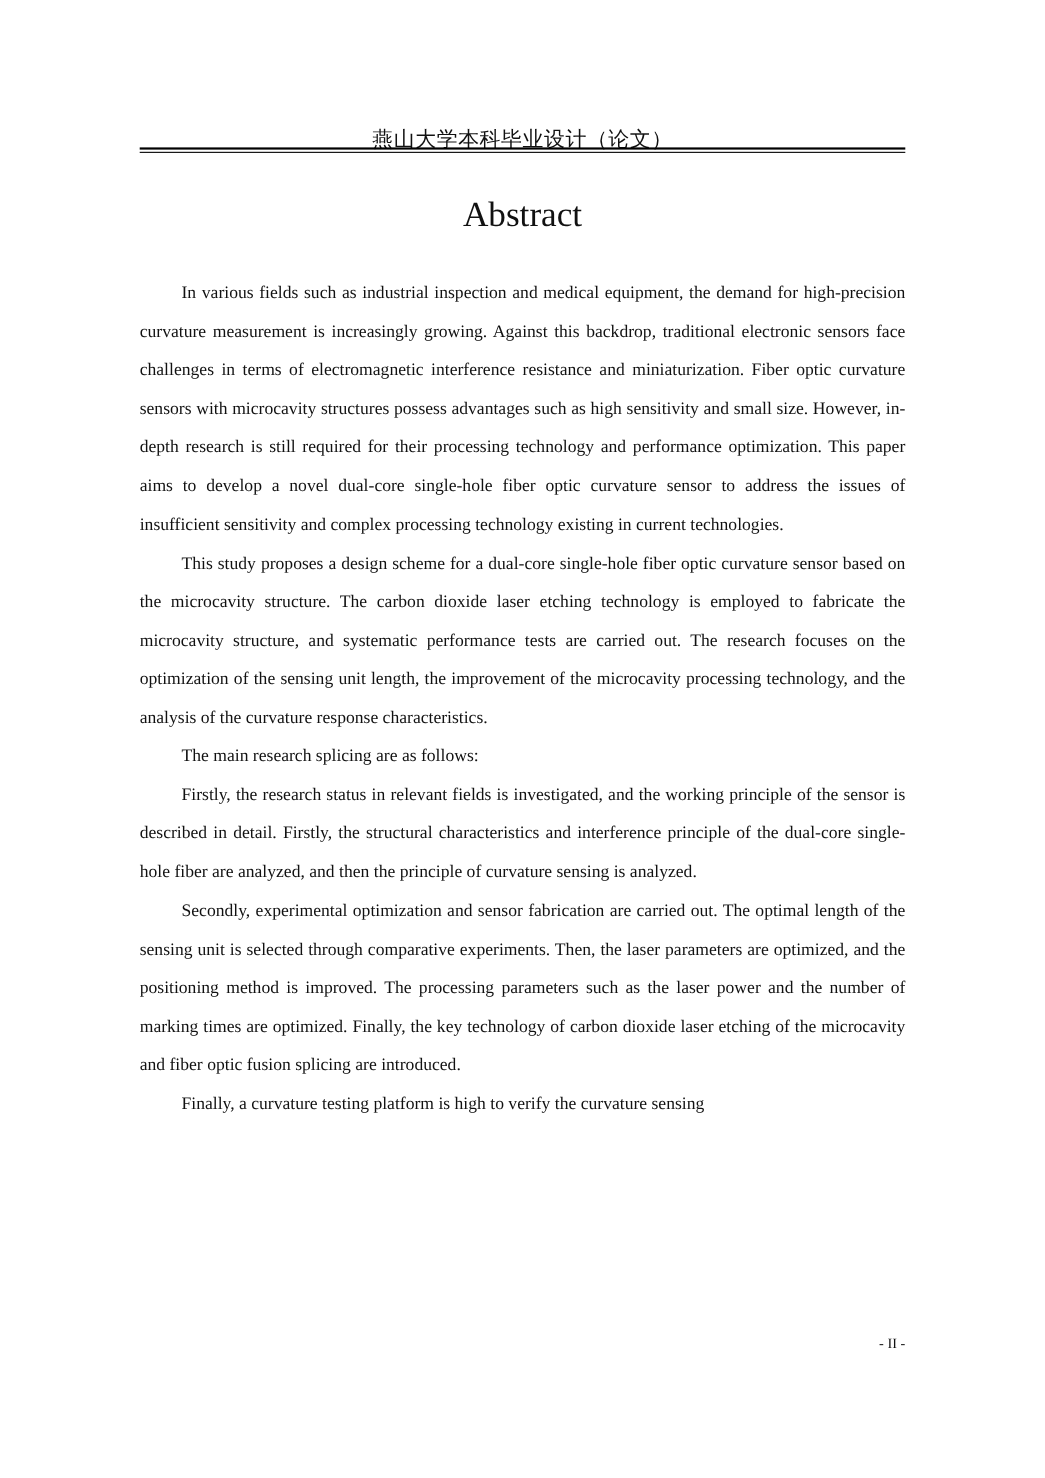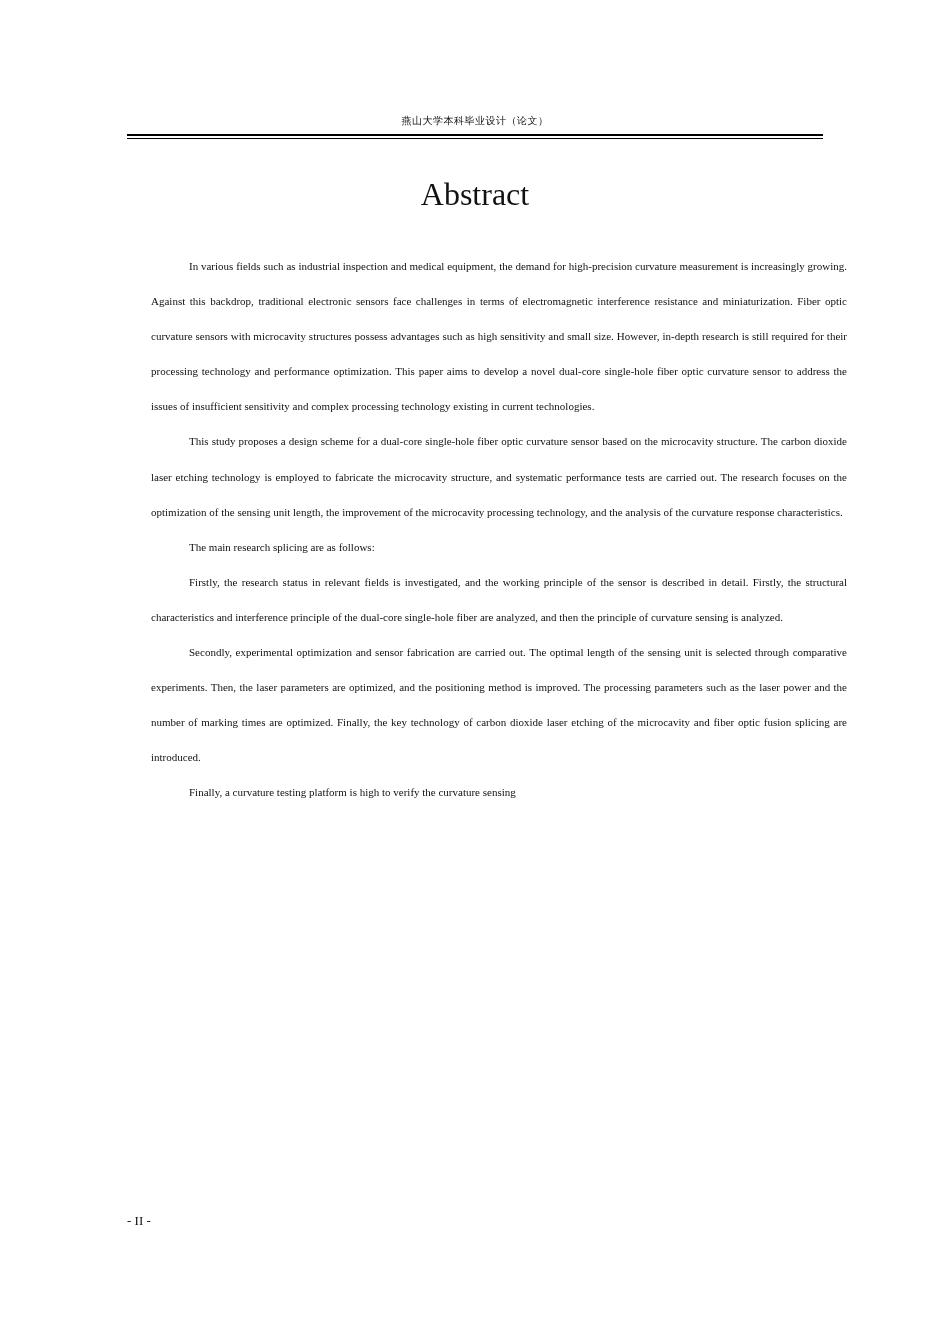--- a/index.html
+++ b/index.html
@@ -1,23 +1,23 @@
 <!DOCTYPE html>
 <html><head>
 <meta charset="utf-8">
 <style>
   html, body { margin:0; padding:0; background:#ffffff; }
   body { width:950px; height:1344px; position:relative; font-family:"Liberation Serif", "DejaVu Serif", serif; color:#111; }
-  .header { position:absolute; left:127px; top:114px; width:696px; text-align:center; font-size:10px; letter-spacing:0.5px; }
+  .header { position:absolute; left:127px; top:114px; width:696px; text-align:center; font-size:19px; letter-spacing:0.5px; }
   .rule-thick { position:absolute; left:127px; top:134px; width:696px; height:2px; background:#000; }
   .rule-thin { position:absolute; left:127px; top:138px; width:696px; height:1px; background:#000; }
   .title { position:absolute; left:127px; top:176px; width:696px; text-align:center; font-size:32px; }
-  .body { position:absolute; left:127px; top:249px; width:696px; font-size:11px; line-height:35.1px; text-align:justify;margin-left:24px; }
+  .body { position:absolute; left:127px; top:249px; width:696px; font-size:16px; line-height:35.1px; text-align:justify; }
   .body p { margin:0; text-indent:38px; }
-  .footer { position:absolute; left:127px; top:1213px; width:696px; text-align:left; font-size:13px; }
+  .footer { position:absolute; left:127px; top:1213px; width:696px; text-align:right; font-size:13px; }
 </style>
 </head>
 <body>
 
 <div class="header">燕山大学本科毕业设计（论文）</div>
 <div class="rule-thick"></div>
 <div class="rule-thin"></div>
 
 <div class="title">Abstract</div>
 

